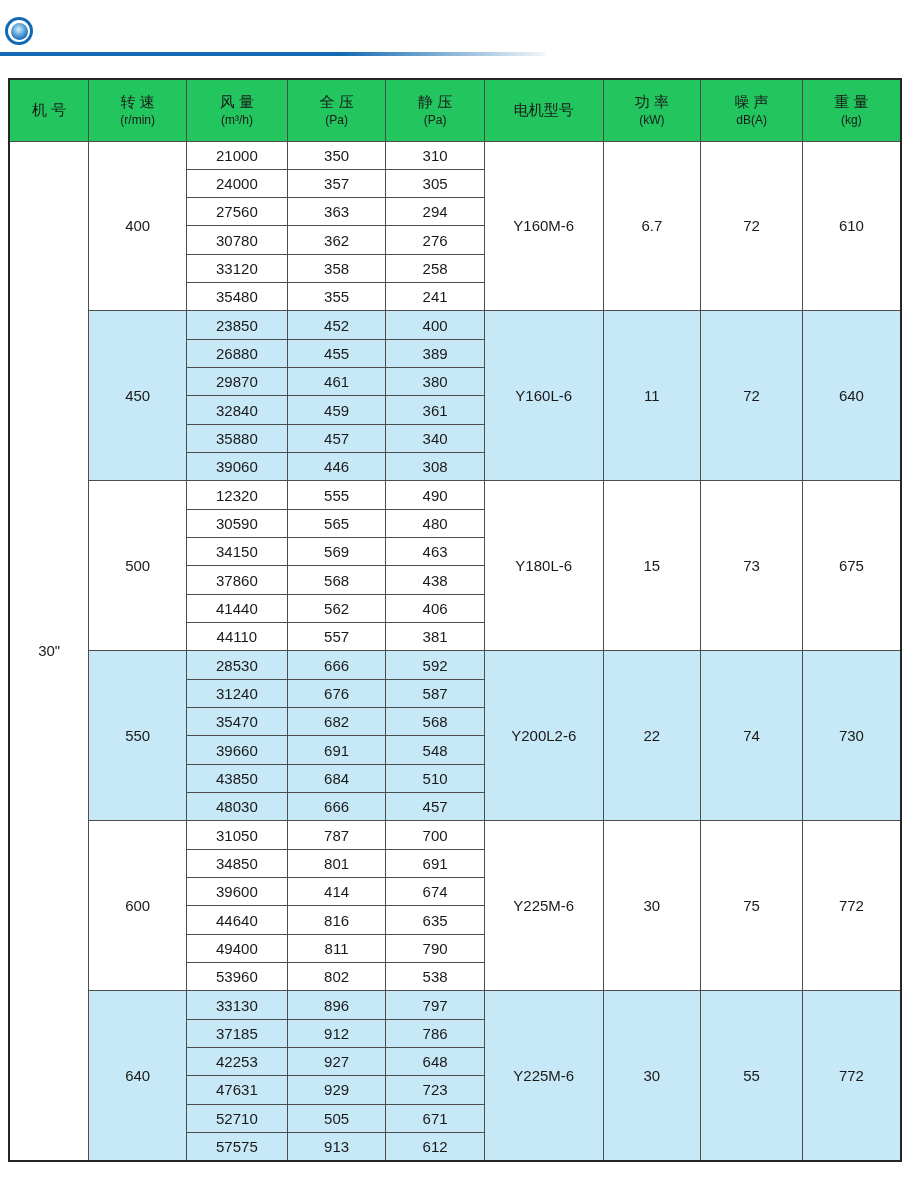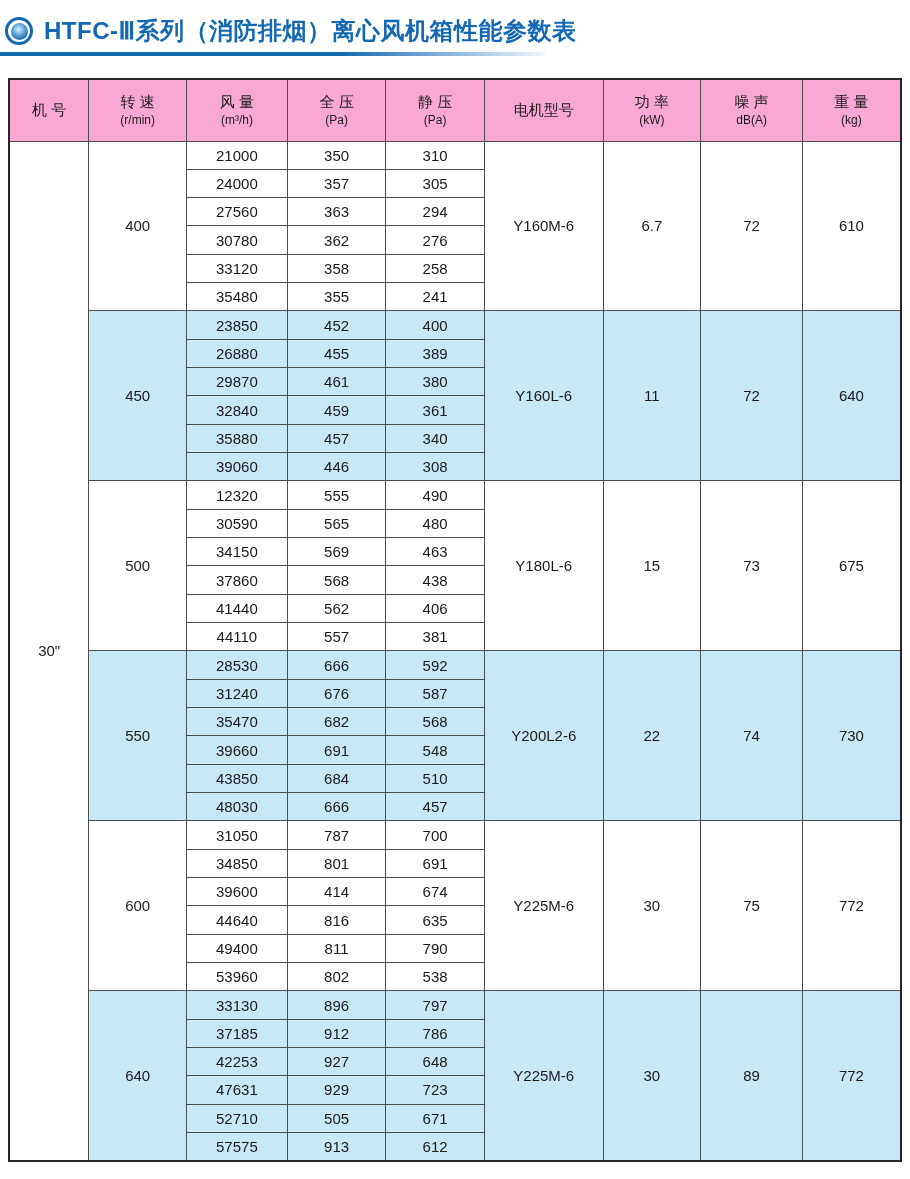--- a/index.html
+++ b/index.html
@@ -45,35 +45,34 @@
     border-collapse:collapse; table-layout:fixed;
     text-align:center;
   }
   table.spec th, table.spec td {
     border:1px solid #4d4d4d;
     padding:0;
     font-weight:normal;
     vertical-align:middle;
   }
   table.spec { border:2px solid #262626; }
-  thead tr { height:62px; background:#f9a8d4; }
+  thead tr { height:62px; background:#22c55e; }
   thead th { border-bottom:2px solid #262626; font-size:15px; line-height:1.45; }
   thead th .l2 { font-size:12px; }
   tbody td { font-size:15px; height:28px; background:#ffffff; }
   tbody tr.hl td { background:#c6e8f7; }
   tbody td.machine { background:#ffffff; font-size:15px; }
 </style>
 </head>
 <body>
 
 <div class="title-row">
   <div class="bullseye">
     <div class="core"></div>
   </div>
-  <div class="page-title">HTFC-Ⅲ系列（消防排烟）离心风机箱性能参数表</div>
 </div>
 <div class="title-underline"></div>
 
 <table class="spec">
   <colgroup>
       <col style="width: 8.95%;">
       <col style="width: 10.95%;">
       <col style="width: 11.3%;">
       <col style="width: 11.05%;">
       <col style="width: 11.05%;">
@@ -297,21 +296,21 @@
         <td>802</td>
         <td>538</td>
       </tr>
       <tr class="hl">
         <td rowspan="6">640</td>
         <td>33130</td>
         <td>896</td>
         <td>797</td>
         <td rowspan="6">Y225M-6</td>
         <td rowspan="6">30</td>
-        <td rowspan="6">89</td>
+        <td rowspan="6">55</td>
         <td rowspan="6">772</td>
       </tr>
       <tr class="hl">
         <td>37185</td>
         <td>912</td>
         <td>786</td>
       </tr>
       <tr class="hl">
         <td>42253</td>
         <td>927</td>

